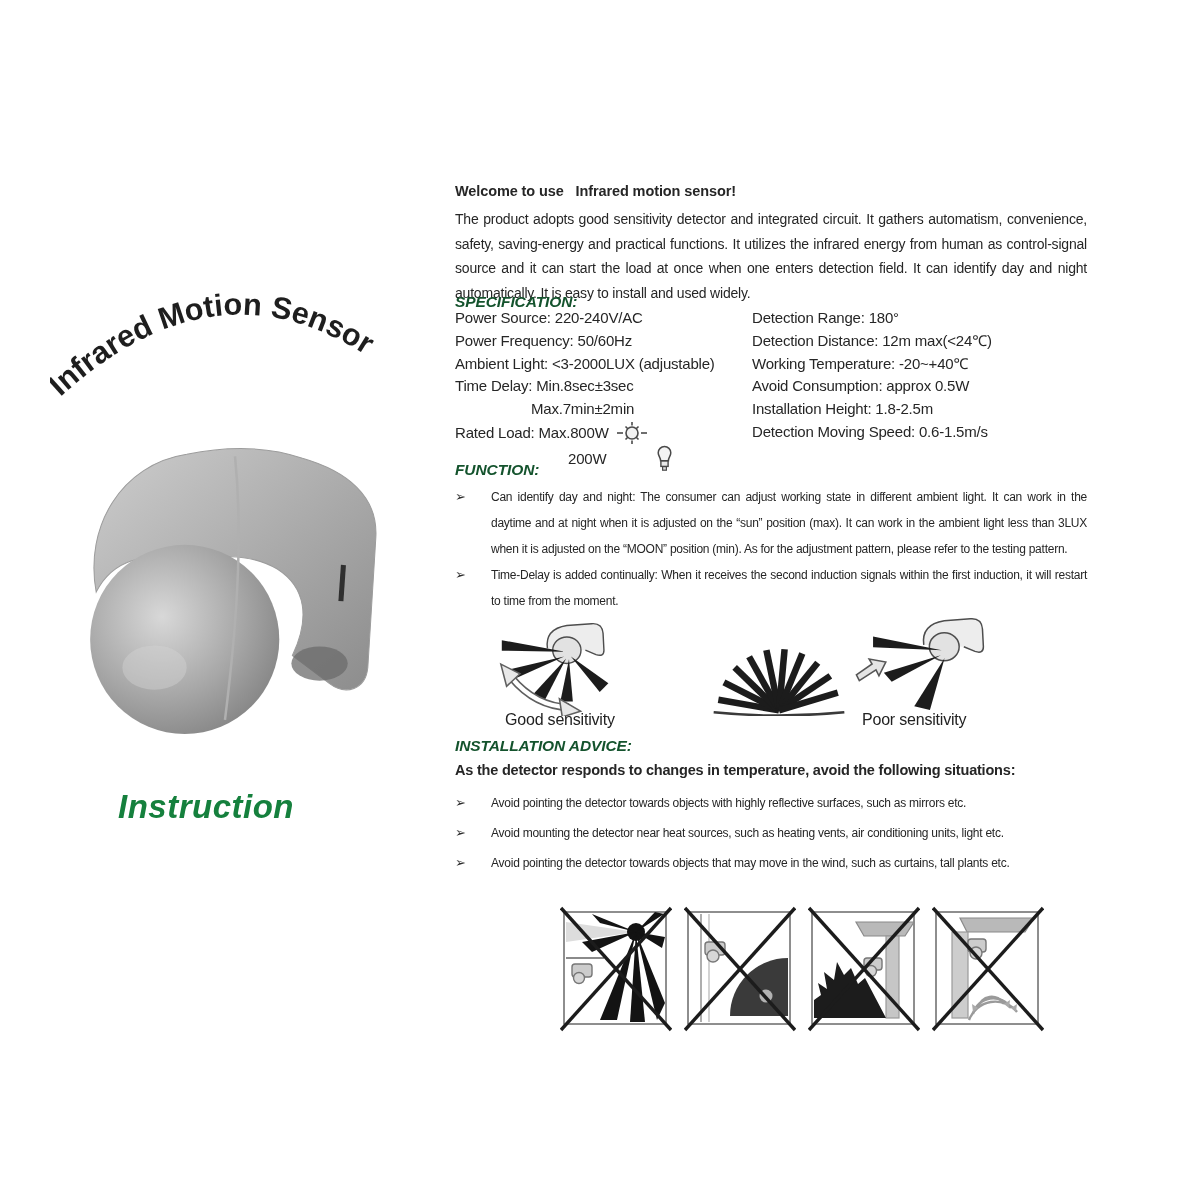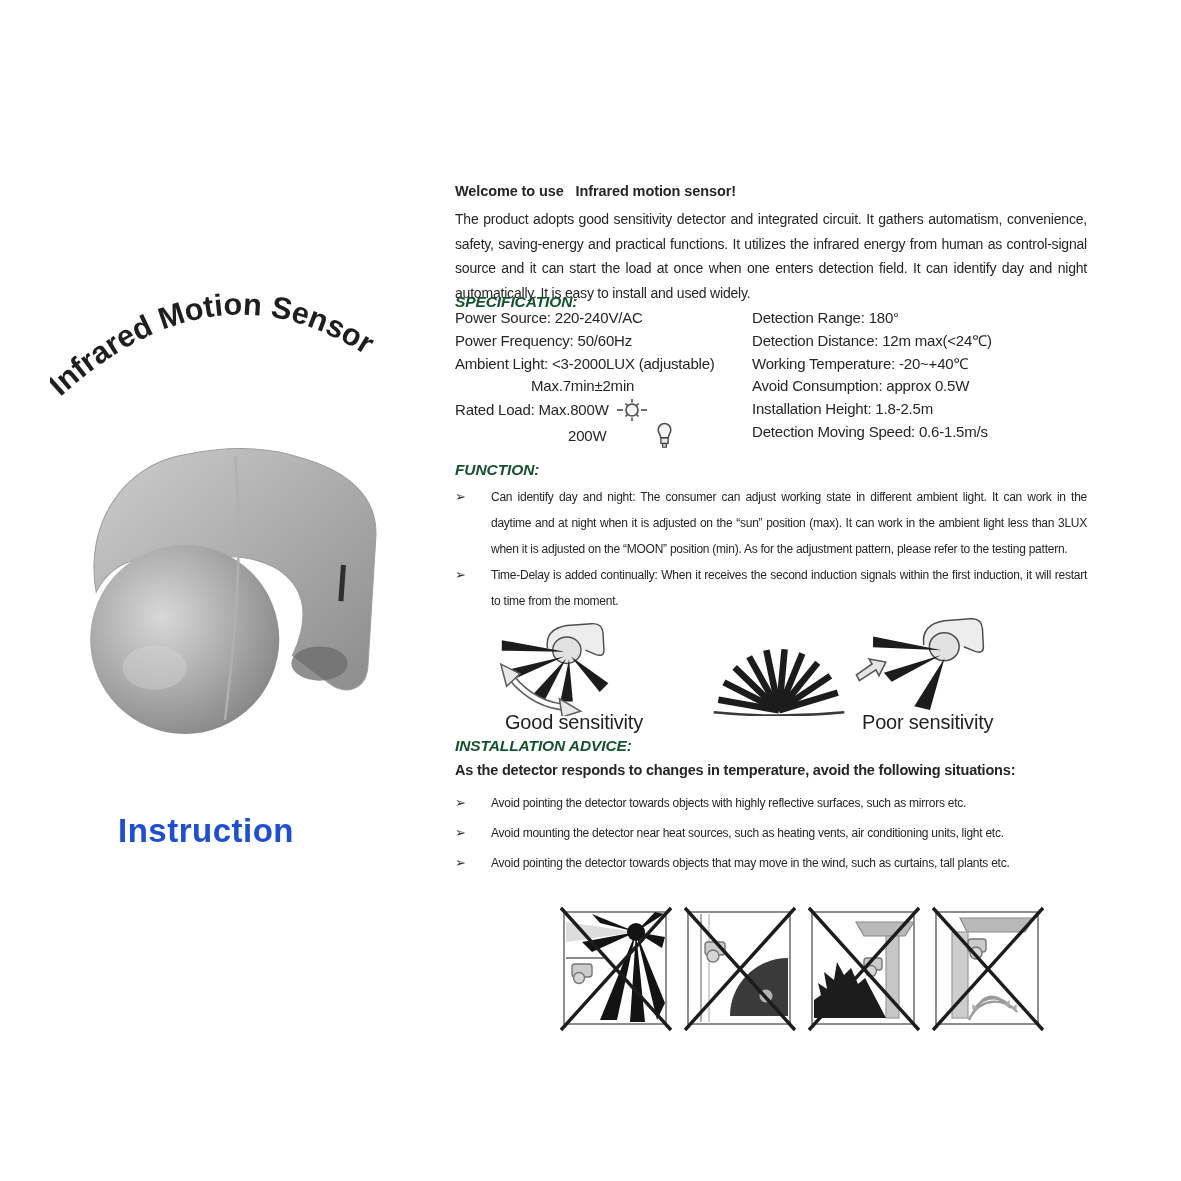--- a/index.html
+++ b/index.html
@@ -5,22 +5,22 @@
   html,body{margin:0;padding:0;background:#e9e9e9;}
   .page{
     position:relative;width:1181px;height:1181px;margin:0 auto;
     background:#ffffff;color:#262626;overflow:hidden;
     font-family:"Liberation Sans",sans-serif;
   }
   
   .arc-title-svg{position:absolute;left:50px;top:288px;width:380px;height:128px;}
   .sensor-photo-svg{position:absolute;left:66px;top:416px;width:330px;height:320px;}
   .instruction{
-    position:absolute;left:118px;top:812px;
-    font-size:33px;font-weight:bold;letter-spacing:.5px;color:#1d4ed8;
+    position:absolute;left:118px;top:788px;
+    font-size:33px;font-weight:bold;font-style:italic;letter-spacing:.5px;color:#15803d;
   }
   
   .rc{position:absolute;left:455px;width:632px;}
   .welcome{top:183px;font-size:14.5px;font-weight:bold;letter-spacing:-.1px;}
   .intro-body{top:207px;font-size:14px;line-height:24.5px;text-align:justify;letter-spacing:-.2px;}
   .sec-heading{font-size:15.5px;font-weight:bold;font-style:italic;letter-spacing:-.1px;color:#14532d;}
   .h-spec{top:293px;}
   .h-func{top:461px;}
   .h-install{top:737px;}
   .spec-grid{top:307px;display:flex;font-size:15px;letter-spacing:-.2px;}
@@ -37,21 +37,21 @@
   .bullet .btext{font-size:12px;line-height:26px;text-align:justify;letter-spacing:-.25px;}
   .install-lead{top:762px;font-size:14.5px;font-weight:bold;letter-spacing:-.2px;}
   .install-list{top:788px;display:flex;flex-direction:column;}
   .install-list .b1{margin-bottom:0;}
   .install-list .btext{line-height:30px;}
   .install-list .marker{line-height:30px;}
   
   .diag-good{position:absolute;left:490px;top:620px;width:158px;height:96px;}
   .diag-fan{position:absolute;left:700px;top:632px;width:158px;height:84px;}
   .diag-poor{position:absolute;left:846px;top:613px;width:162px;height:102px;}
-  .diag-label{position:absolute;font-size:20px;letter-spacing:-.2px;color:#222;}
+  .diag-label{position:absolute;font-size:16px;letter-spacing:-.2px;color:#222;}
   .lbl-good{left:505px;top:711px;}
   .lbl-poor{left:862px;top:711px;}
   
   .figures-row{position:absolute;left:560px;top:906px;display:flex;gap:12px;}
   .avoid-fig{width:112px;height:130px;}
 </style>
 </head>
 <body>
 
 <div class="page">
@@ -92,20 +92,21 @@
 
   <div class="rc intro-body">The product adopts good sensitivity detector and integrated circuit. It gathers automatism, convenience, safety, saving-energy and practical functions. It utilizes the infrared energy from human as control-signal source and it can start the load at once when one enters detection field. It can identify day and night automatically. It is easy to install and used widely.</div>
 
   <div class="rc sec-heading h-spec">SPECIFICATION:</div>
 
   <div class="rc spec-grid">
     <div class="spec-col left">
       <div class="spec-line">Power Source: 220-240V/AC</div>
       <div class="spec-line">Power Frequency: 50/60Hz</div>
       <div class="spec-line">Ambient Light: &lt;3-2000LUX (adjustable)</div>
+      <div class="spec-line">Time Delay: Min.8sec±3sec</div>
       <div class="spec-line indent-a">Max.7min±2min</div>
       <div class="spec-line">
         <span>Rated Load: Max.800W</span>
         <svg class="spec-icon" width="32" height="24" viewBox="0 0 32 24">
           <circle cx="16" cy="12" r="6" fill="#f3f3f3" stroke="#4a4a4a" stroke-width="1.6"></circle>
           <g stroke="#4a4a4a" stroke-width="1.6">
             <line x1="16" y1="1" x2="16" y2="4.5"></line>
               <line x1="16" y1="19.5" x2="16" y2="23"></line>
             <line x1="9.5" y1="5.5" x2="11.8" y2="7.8"></line>
               <line x1="20.2" y1="16.2" x2="22.5" y2="18.5"></line>

